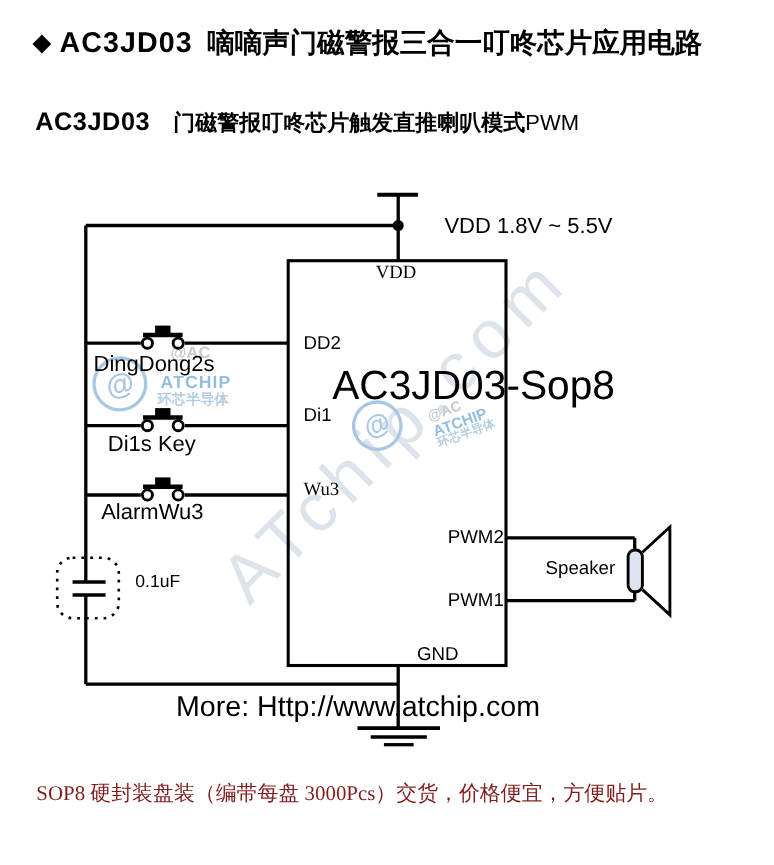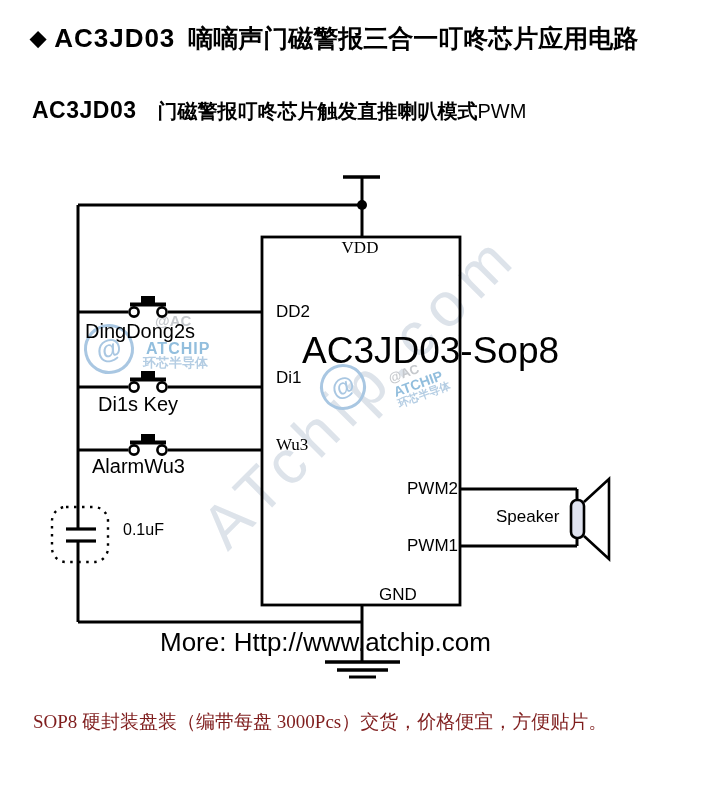--- a/index.html
+++ b/index.html
@@ -151,20 +151,21 @@
 
       <g>
         <line x1="362" y1="605" x2="362" y2="662"></line>
         <line x1="325" y1="662" x2="400" y2="662" stroke-width="3.4"></line>
         <line x1="337" y1="670" x2="388" y2="670" stroke-width="3.4"></line>
         <line x1="349" y1="677" x2="376" y2="677" stroke-width="3"></line>
       </g>
     </g>
   </svg>
 
+  <div class="lbl pwr-lbl">VDD  1.8V ~ 5.5V</div>
 
   <div class="lbl pin pin-vdd">VDD</div>
   <div class="lbl pin pin-dd2">DD2</div>
   <div class="lbl pin pin-di1">Di1</div>
   <div class="lbl pin pin-wu3">Wu3</div>
   <div class="lbl pin pin-pwm2">PWM2</div>
   <div class="lbl pin pin-pwm1">PWM1</div>
   <div class="lbl pin pin-gnd">GND</div>
 
   <div class="lbl chip-name">AC3JD03-Sop8</div>

